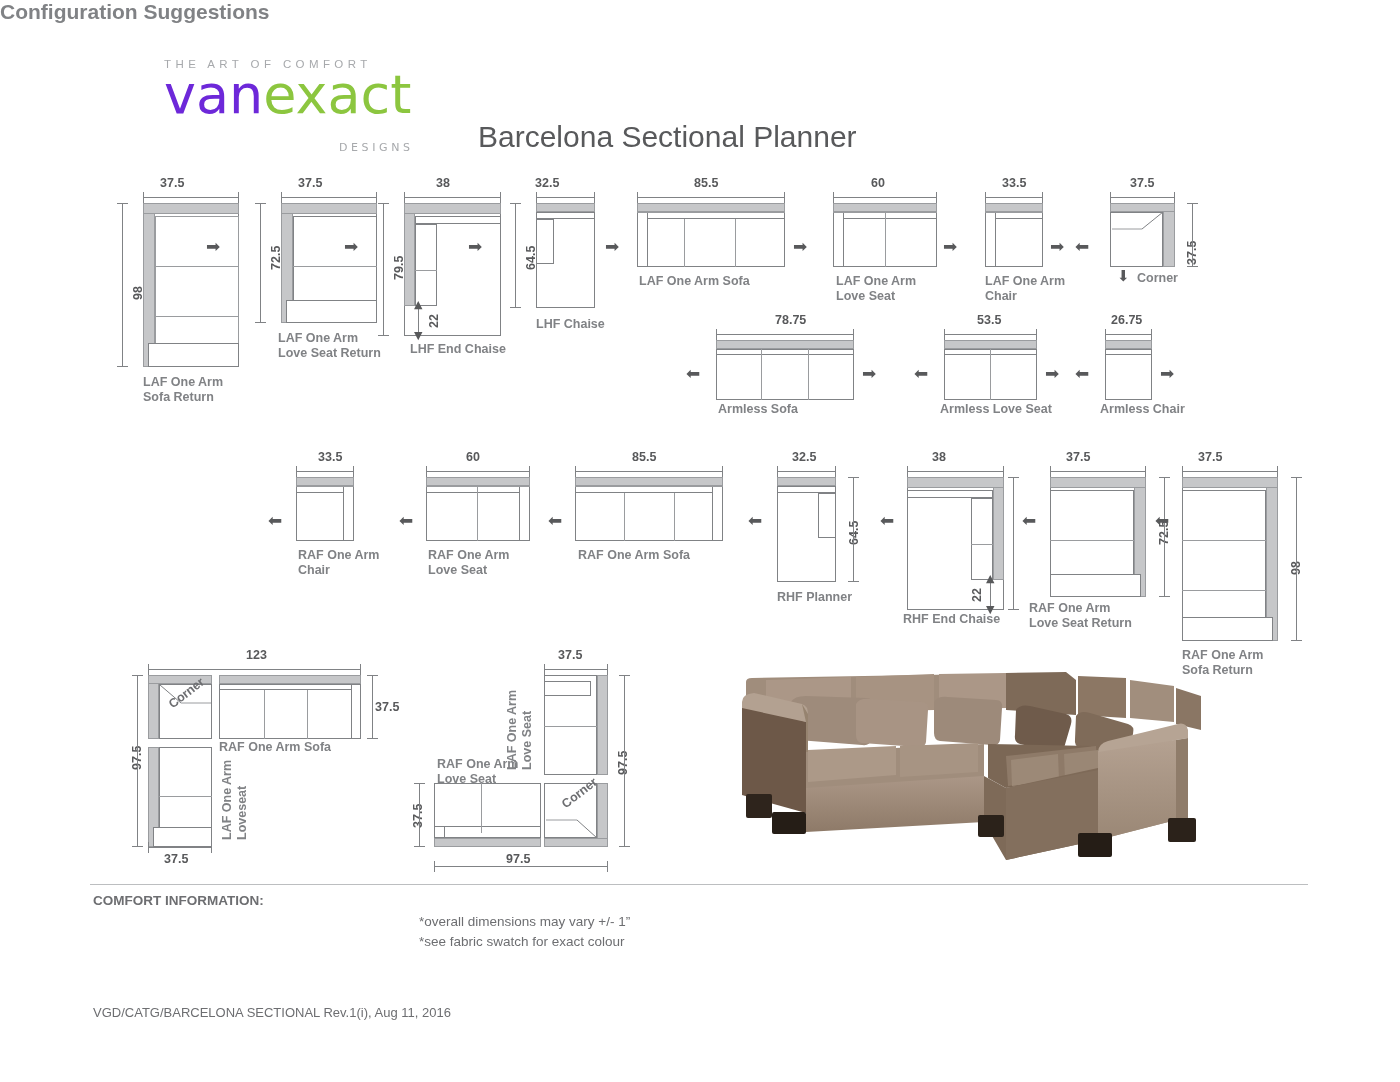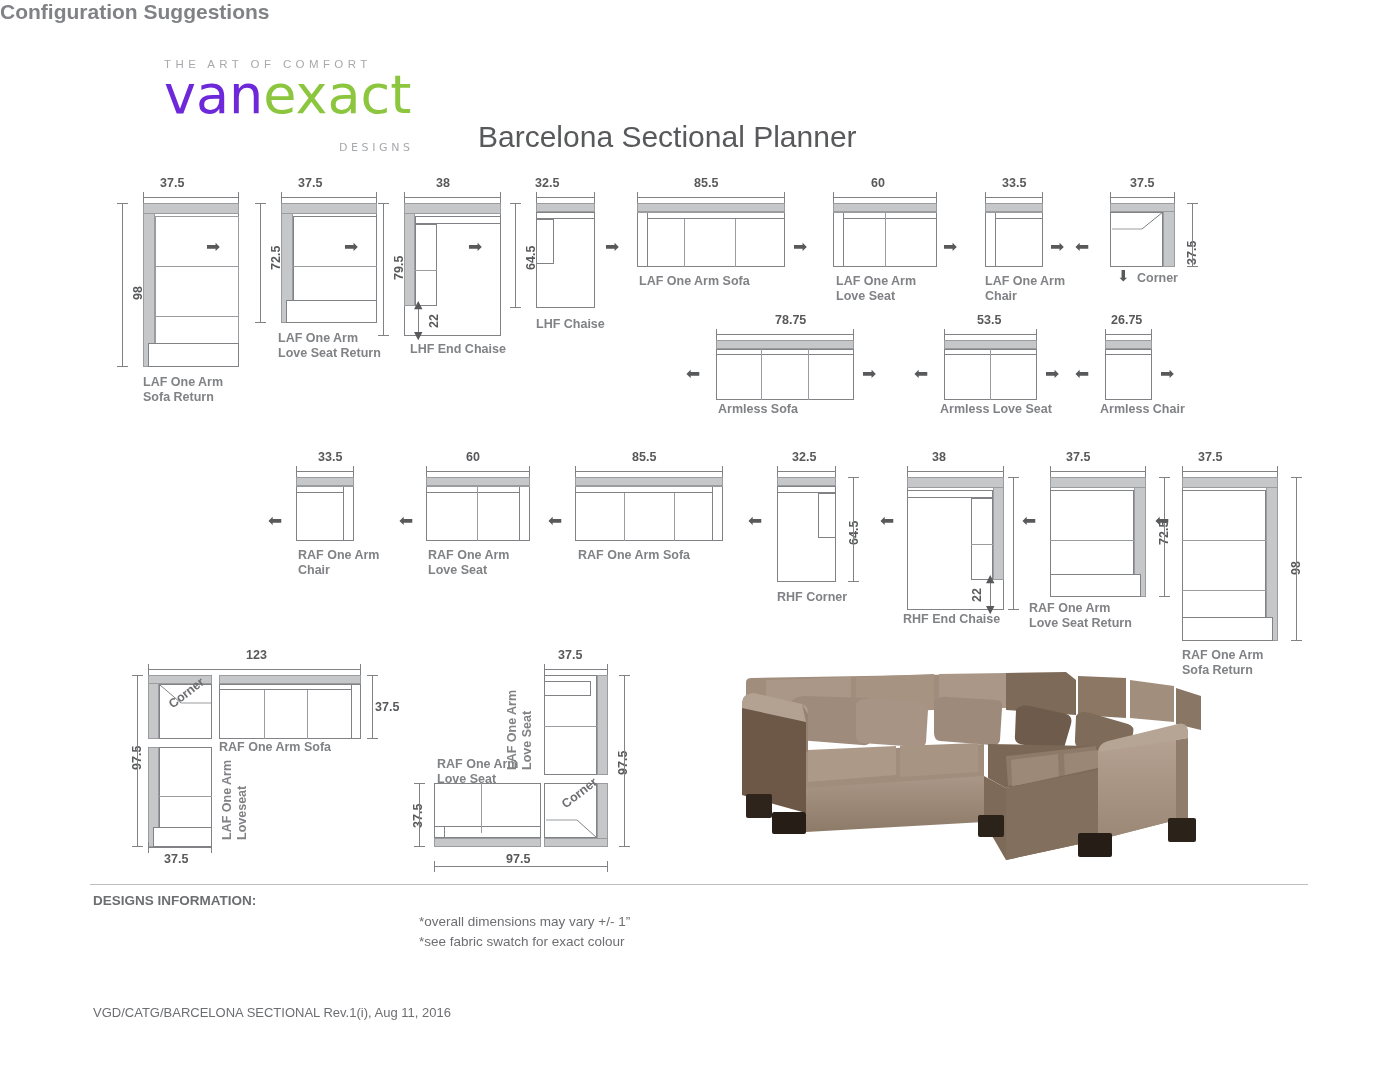--- a/index.html
+++ b/index.html
@@ -369,21 +369,21 @@
   <div class="tick-h" style="left:848px;top:477px;width:11px;"></div>
   <div class="tick-h" style="left:848px;top:581px;width:11px;"></div>
 
   <div class="sofa" style="left:777px;top:477px;width:59px;height:105px;"></div>
   <div class="backbar" style="left:777px;top:477px;width:59px;height:9px;"></div>
   <div class="sofa" style="left:777px;top:486px;width:59px;height:7px;"></div>
   <div class="sofa" style="left:818px;top:493px;width:18px;height:45px;"></div>
 
   <div class="arrow" style="left:748px;top:512px;">⬅</div>
   <div class="lblw" style="left:777px;top:590px;width:110px;">
-    <span>RHF Corner</span>
+    <span>RHF Planner</span>
   </div>
 </div>
 
 <div>
   <div class="dimtxt" style="left:932px;top:450px;">38</div>
   <div class="dl-h" style="left:907px;top:471px;width:97px;"></div>
   <div class="tick-v" style="left:907px;top:466px;height:11px;"></div>
   <div class="tick-v" style="left:1003px;top:466px;height:11px;"></div>
 
   <div class="dimtxt vert" style="left:979px;top:580px;">79.5</div>
@@ -618,20 +618,20 @@
 
     <rect x="40" y="134" width="26" height="24" rx="2" fill="#2e241c"></rect>
     <rect x="66" y="152" width="34" height="22" rx="2" fill="#251d16"></rect>
     <rect x="272" y="155" width="26" height="22" rx="2" fill="#2b221a"></rect>
     <rect x="372" y="173" width="34" height="24" rx="2" fill="#251d16"></rect>
     <rect x="462" y="158" width="28" height="24" rx="2" fill="#2b221a"></rect>
   </svg>
 </div>
 
 <div class="rule" style="left:90px;top:884px;width:1218px;"></div>
-<div class="gen-head" style="left:93px;top:893px;">DESIGNS INFORMATION:</div>
+<div class="gen-head" style="left:93px;top:893px;">COMFORT INFORMATION:</div>
 <div class="gen-txt" style="left:93px;top:912px;width:330px;">
 </div>
 <div class="gen-txt" style="left:419px;top:912px;width:300px;">
   <div>*overall dimensions may vary +/- 1”</div>
   <div>*see fabric swatch for exact colour</div>
 </div>
 <div class="rev" style="left:93px;top:1005px;">VGD/CATG/BARCELONA SECTIONAL Rev.1(i), Aug 11, 2016</div>
 
 </body></html>

